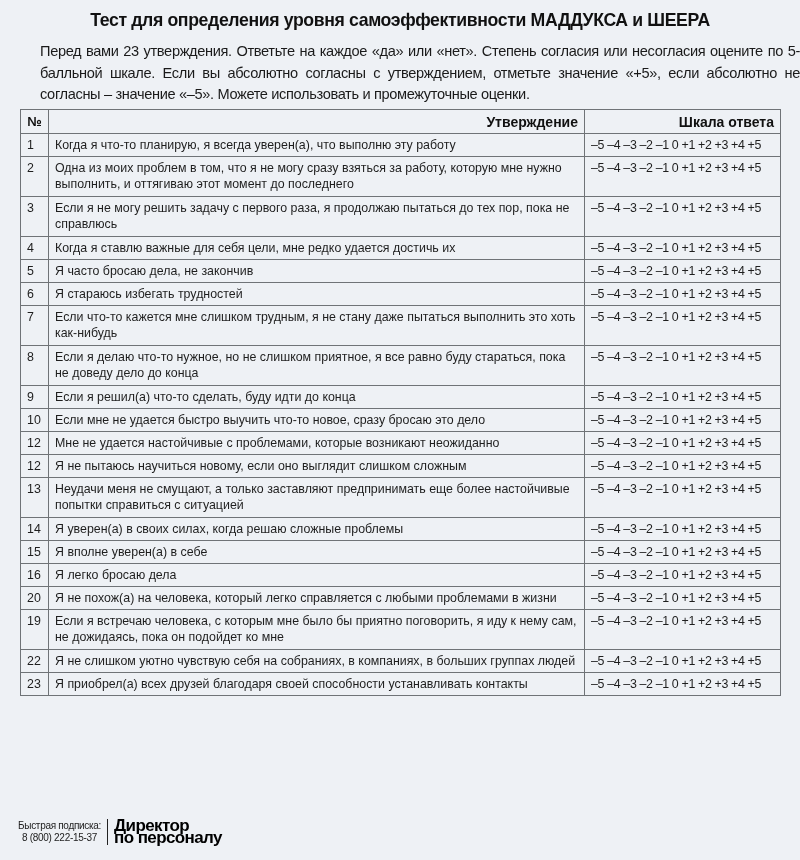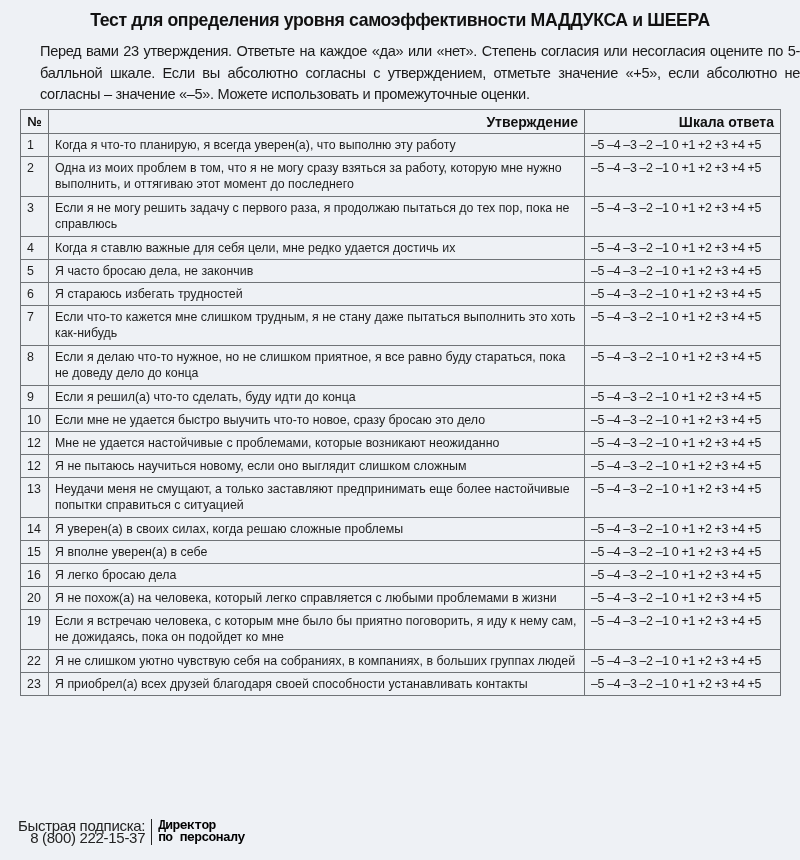--- a/index.html
+++ b/index.html
@@ -34,23 +34,23 @@
   col.c-text { width: 536px; }
   col.c-scale { width: 196px; }
   td.num { padding-left: 6px; }
   td.scale { white-space: nowrap; letter-spacing: -0.35px; padding-left: 5px; }
   tr.double td { height: 33px; }
   tr.single td { height: 16px; }
   tr.mid td.scale { padding-top: 10px; }
   .footer {
     position: absolute; left: 18px; top: 816px; height: 32px; display: flex; align-items: center;
   }
-  .sub { text-align: right; font-size: 15px; line-height: 12.5px; color: #222; letter-spacing: -0.3px; }
+  .sub { text-align: center; font-size: 10px; line-height: 12.5px; color: #222; letter-spacing: -0.3px; }
   .divider { width: 1px; height: 26px; background: #222; margin: 0 6px 0 6px; }
-  .logo { font-weight: bold; font-size: 13px; line-height: 12.5px; color: #000; letter-spacing: -0.6px; font-family: Liberation Mono, monospace; }
+  .logo { font-weight: bold; font-size: 17px; line-height: 12.5px; color: #000; letter-spacing: -0.6px; }
 </style>
 </head>
 <body>
 
 <div class="title">Тест для определения уровня самоэффективности МАДДУКСА и ШЕЕРА</div>
 <div class="intro">Перед вами 23 утверждения. Ответьте на каждое «да» или «нет». Степень согласия или несогласия оцените по 5-балльной шкале. Если вы абсолютно согласны с утверждением, отметьте значение «+5», если абсолютно не согласны – значение «–5». Можете использовать и промежуточные оценки.</div>
 
 <table class="survey">
   <colgroup>
       <col class="c-num">

